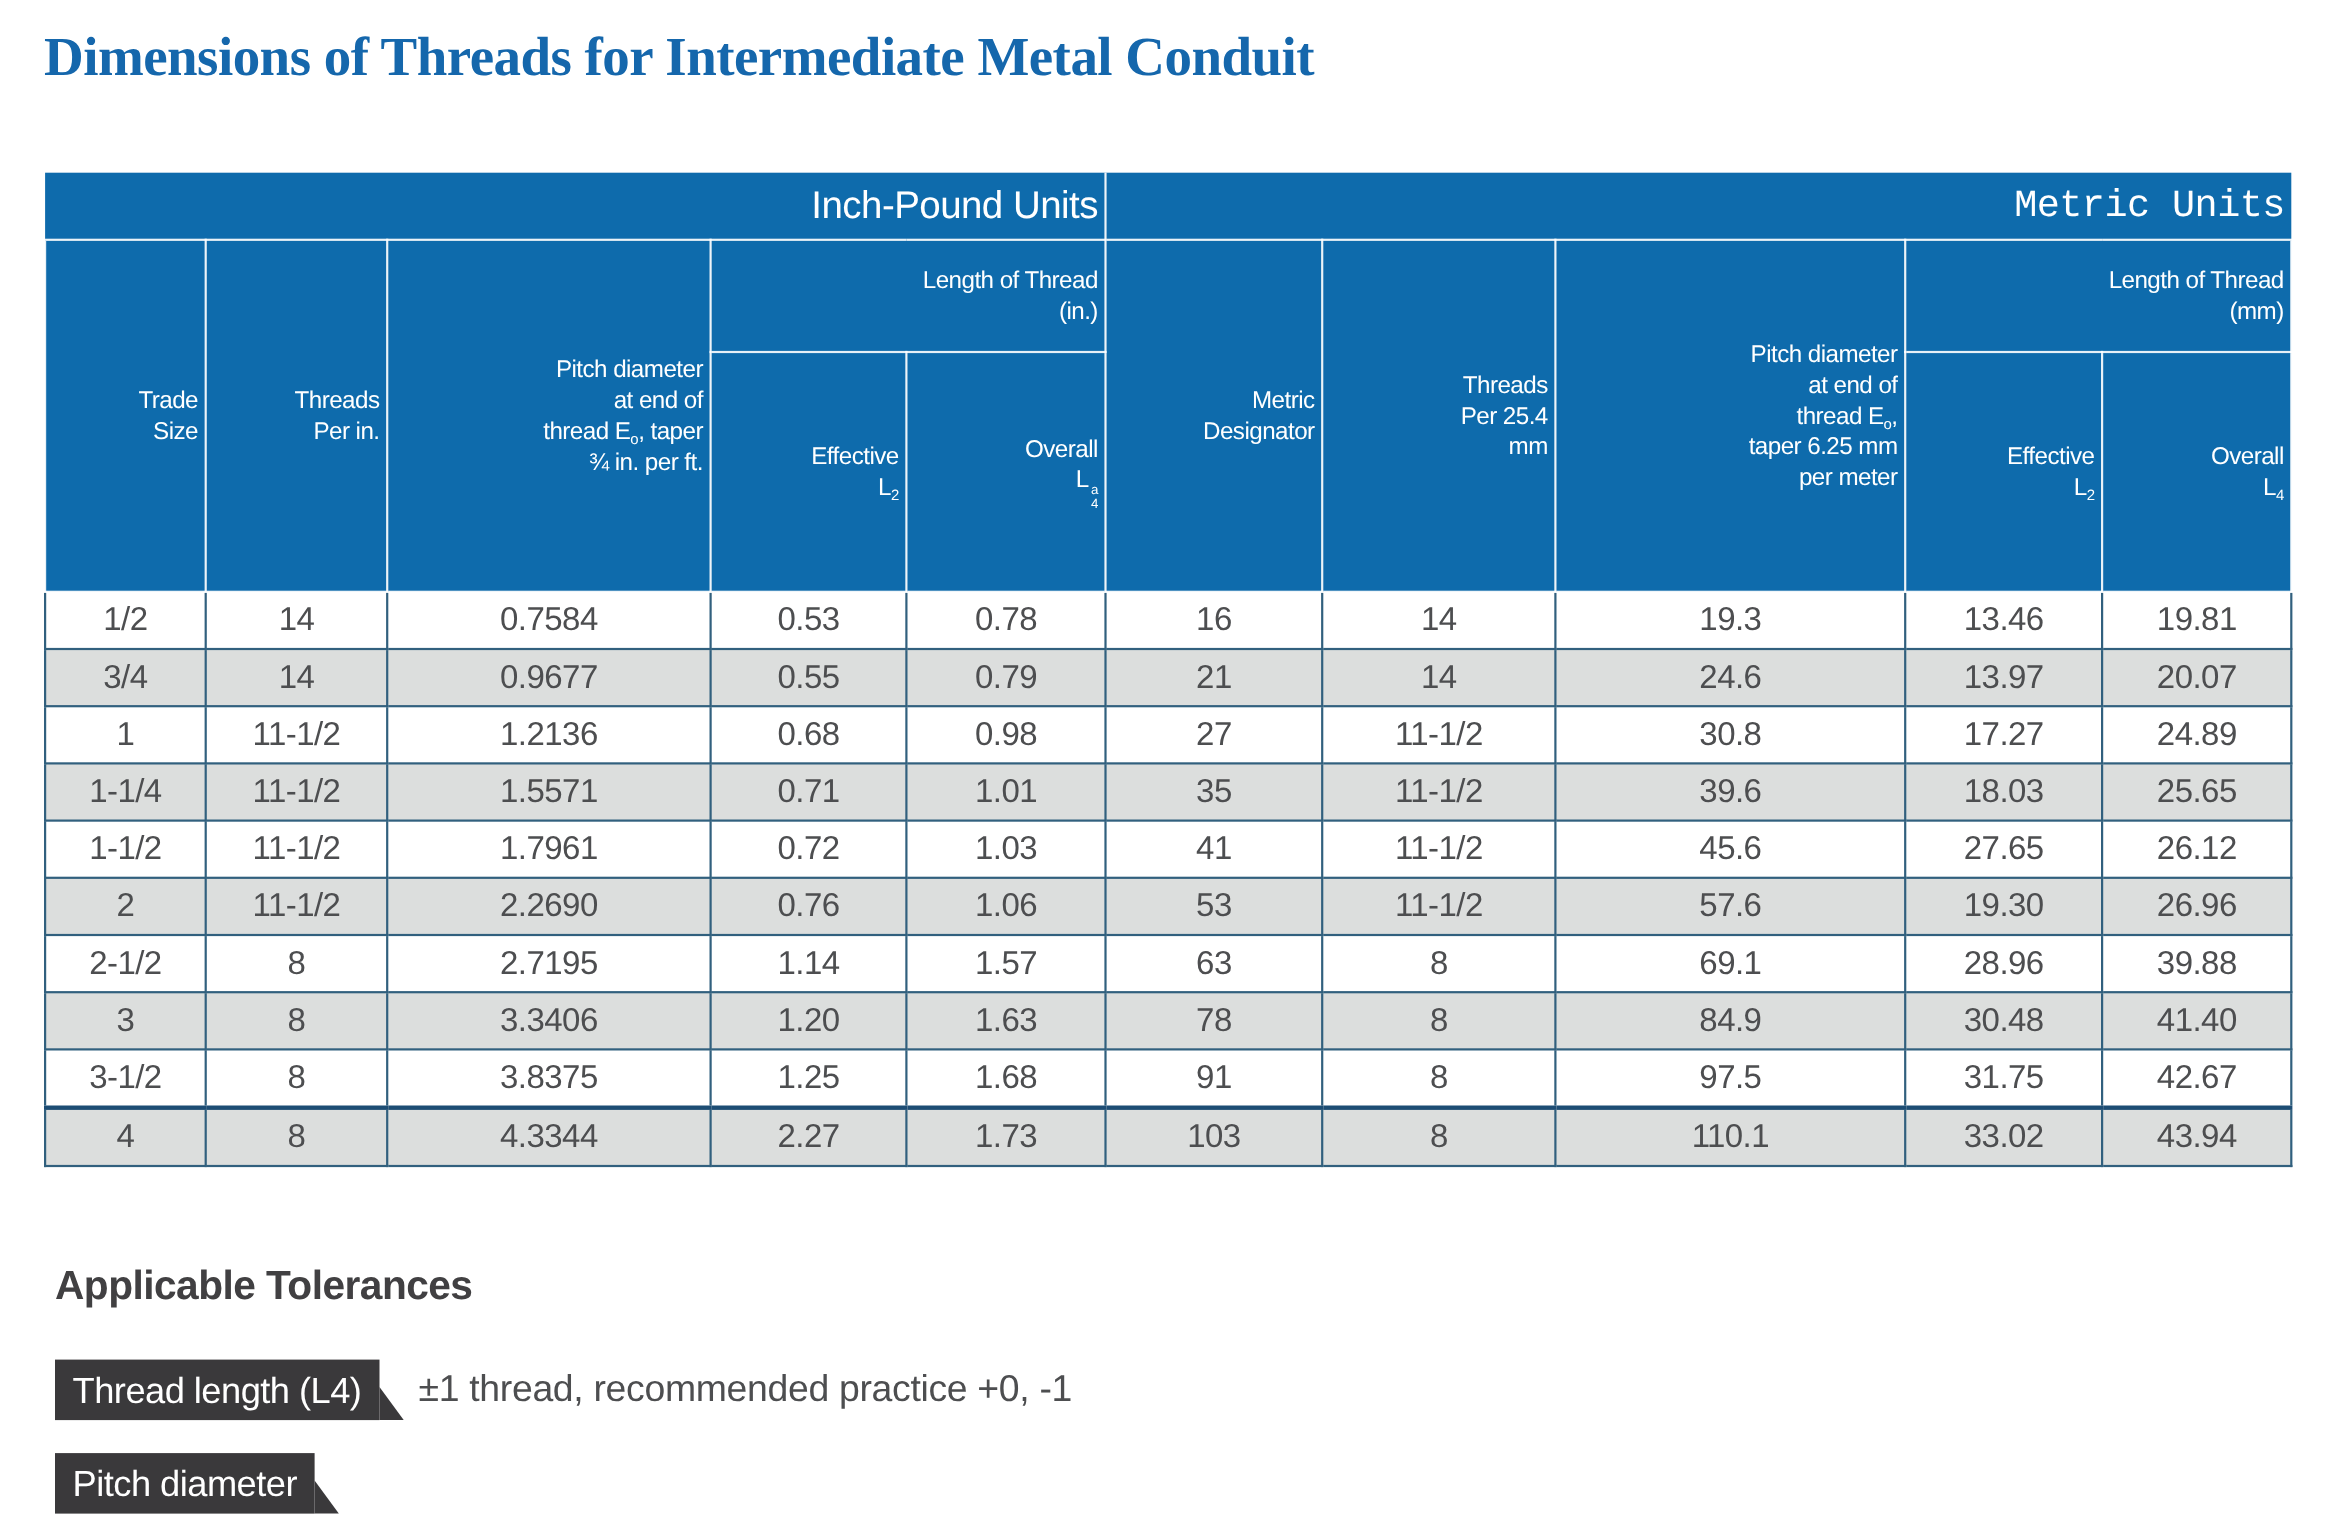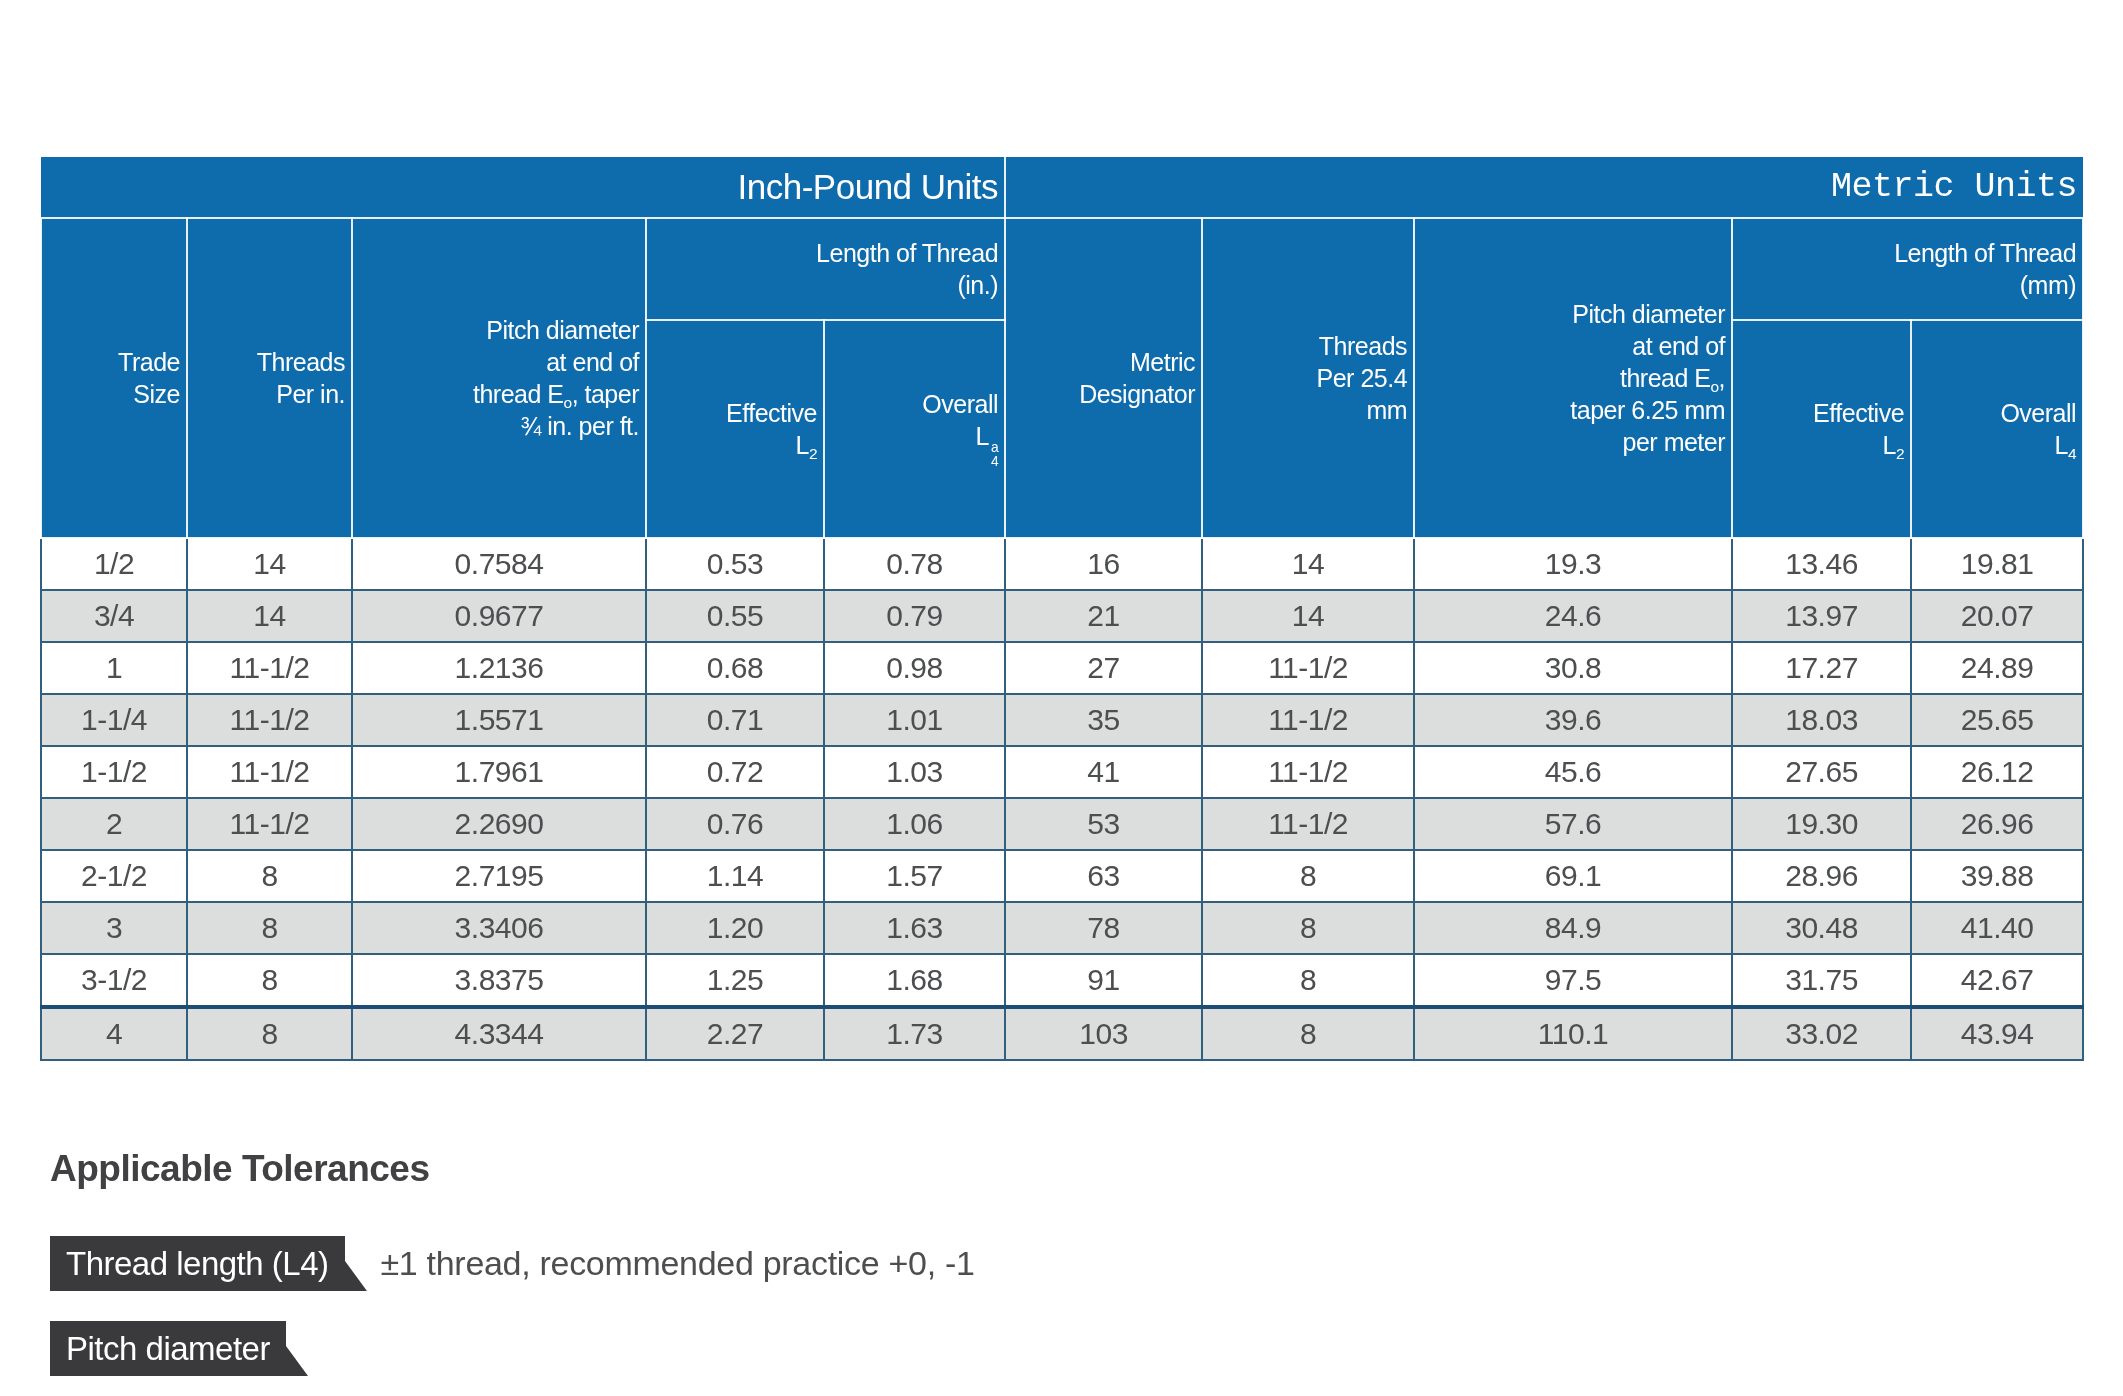--- a/index.html
+++ b/index.html
@@ -28,21 +28,21 @@
   }
   table.dims th {
     background:var(--header-blue, #0e6bac); color:#ffffff;
     font-weight:400; text-align:right; vertical-align:middle;
     border:2px solid rgba(255,255,255,0.9);
     padding:2px 6px; line-height:1.28;
   }
   tr.group-row th { height:56px; font-size:35px; border-top:none; }
   tr.group-row th:first-child { border-left:none; }
   tr.group-row th:last-child { border-right:none;font-family:Liberation Mono, monospace; }
-  tr.head-row-a th, tr.head-row-b th { font-size:25px; }
+  tr.head-row-a th, tr.head-row-b th { font-size:22px; }
   tr.head-row-a th.spanner { height:96px; }
   tr.head-row-b th { height:212px; }
   thead th { border-bottom:3px solid var(--grid, #31607e); }
 
   table.dims td {
     height:50px; padding:0 4px;
     font-size:30px; color:var(--body-text, #4d4e50);
     text-align:center; vertical-align:middle;
     background:#ffffff;
     border:2px solid var(--grid, #31607e);
@@ -80,20 +80,21 @@
   .tol-text {
     font-size:34px; color:var(--body-text, #4d4e50);
     letter-spacing:-0.3px; white-space:pre-wrap;
   }
 </style>
 </head>
 <body>
 
 <div class="page">
 
+  <h1 class="page-title">Dimensions of Threads for Intermediate Metal Conduit</h1>
 
   <table class="dims">
     <colgroup>
       <col style="width:146px">
         <col style="width:165px">
         <col style="width:294px">
       <col style="width:178px">
         <col style="width:181px">
         <col style="width:197px">
       <col style="width:212px">

